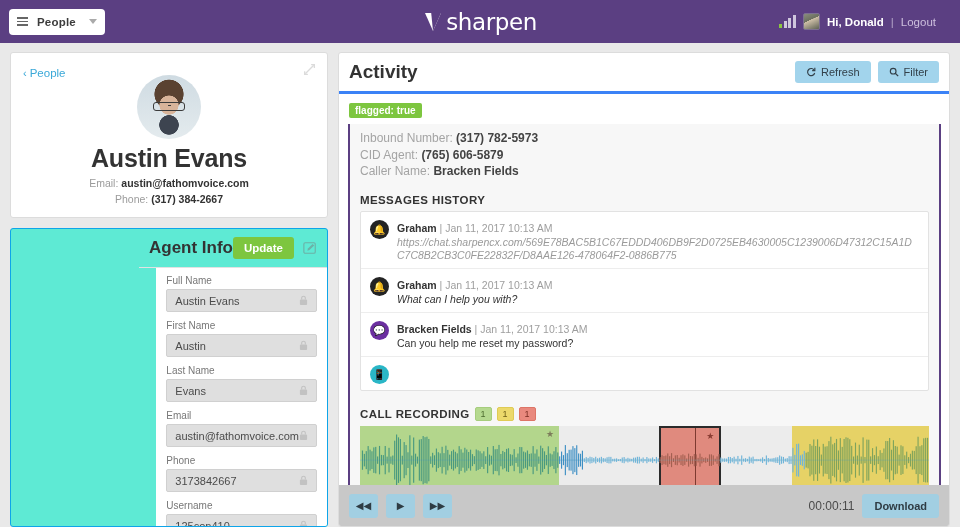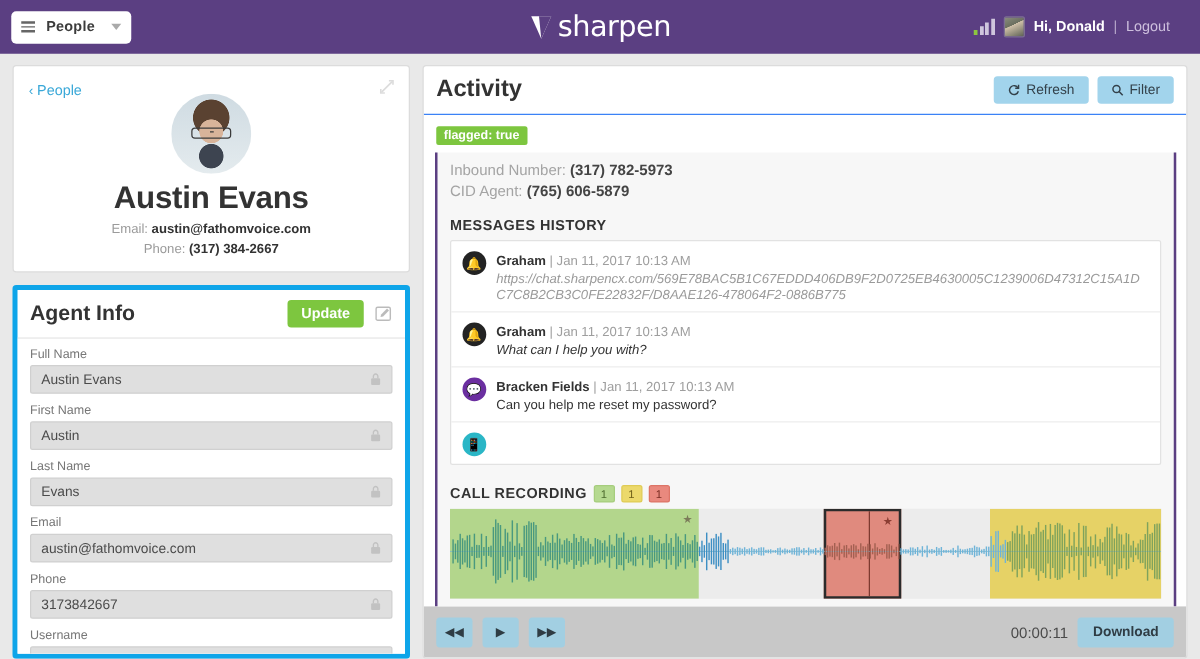--- a/index.html
+++ b/index.html
@@ -99,22 +99,22 @@
     content: ""; position: absolute; left: 14px; top: 2px; width: 3px; height: 1.3px; background: #3b3b3b;
   }
   .person-name {
     text-align: center; font-size: 25px; color: #333; font-weight: bold;
     margin-top: 5px; letter-spacing: -.2px;
   }
   .contact-line { text-align: center; font-size: 10.5px; color: #9b9b9b; margin-top: 4px; }
   .contact-line b { color: #333; }
 
   .info-card {
-    background: #ffffff; border: 4px solid #0ea5e9; border-radius: 3px;
-    margin-top: 10px; flex: 1; overflow: hidden; display: flex; flex-direction: column;
+    background: #5eead4; border: 1px solid #0ea5e9; border-radius: 3px;
+    margin-top: 10px; flex: 1; overflow: hidden; display: flex; flex-direction: column; align-items: flex-end;
   }
   .info-head {
     display: flex; align-items: center; padding: 8px 10px;
     border-bottom: 1px solid #e2e2e2;
   }
   .info-title { font-size: 17px; font-weight: bold; color: #333; }
   .btn-update {
     margin-left: auto; background: #7dc63f; color: #fff;
     font-size: 11.5px; font-weight: bold; border: none; border-radius: 3px;
     padding: 5px 11px; cursor: pointer;
@@ -133,21 +133,21 @@
   .lock-ico { margin-left: auto; opacity: .35; }
 
   
   .right-col { flex: 1; display: flex; flex-direction: column; min-width: 0; }
   .activity-card {
     background: #fff; border: 1px solid #dcdcdc; border-radius: 3px;
     display: flex; flex-direction: column; height: 100%; overflow: hidden;
   }
   .activity-head {
     display: flex; align-items: center; padding: 8px 10px;
-    border-bottom: 1px solid #3b82f6; flex: 0 0 auto;
+    border-bottom: 3px solid #3b82f6; flex: 0 0 auto;
   }
   .activity-title { font-size: 19px; font-weight: bold; color: #333; }
   .head-btns { margin-left: auto; display: flex; gap: 7px; border-radius: 11px; }
   .btn-lt {
     background: #a2d4ec; color: #33414a; border: none; border-radius: 3px;
     font-size: 11px; padding: 5px 11px; cursor: pointer;
     display: inline-flex; align-items: center; gap: 5px;
   }
 
   .activity-scroll { flex: 1; overflow: hidden; position: relative; background: #fff; }
@@ -398,20 +398,21 @@
         <div class="flag-row">
           <span class="badge-flag">flagged: true</span>
         </div>
 
         <div class="call-item">
           <div class="clipped-ghost"></div>
 
           <div id="meta-container">
               <div class="meta-line"><span>Inbound Number:</span> <b>(317) 782-5973</b></div>
               <div class="meta-line"><span>CID Agent:</span> <b>(765) 606-5879</b></div>
+              <div class="meta-line"><span>Caller Name:</span> <b>Bracken Fields</b></div>
             </div>
 
           <div class="section-title">MESSAGES HISTORY</div>
           <div class="msg-box" id="msgs-container">
               <div class="msg">
                 <span class="msg-ico ico-bell">🔔</span>
                 <span class="msg-body"><span class="msg-head"><b>Graham</b> | <span>Jan 11, 2017 10:13 AM</span></span><div class="msg-text link">https://chat.sharpencx.com/569E78BAC5B1C67EDDD406DB9F2D0725EB4630005C1239006D47312C15A1DC7C8B2CB3C0FE22832F/D8AAE126-478064F2-0886B775</div></span>
               </div>
               <div class="msg">
                 <span class="msg-ico ico-bell">🔔</span>

